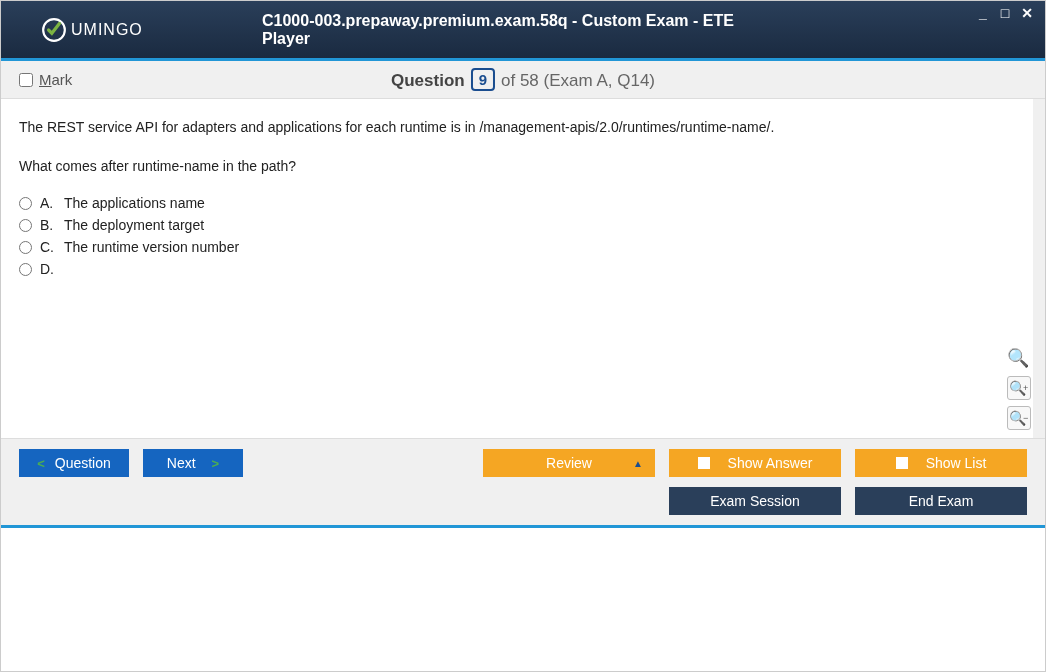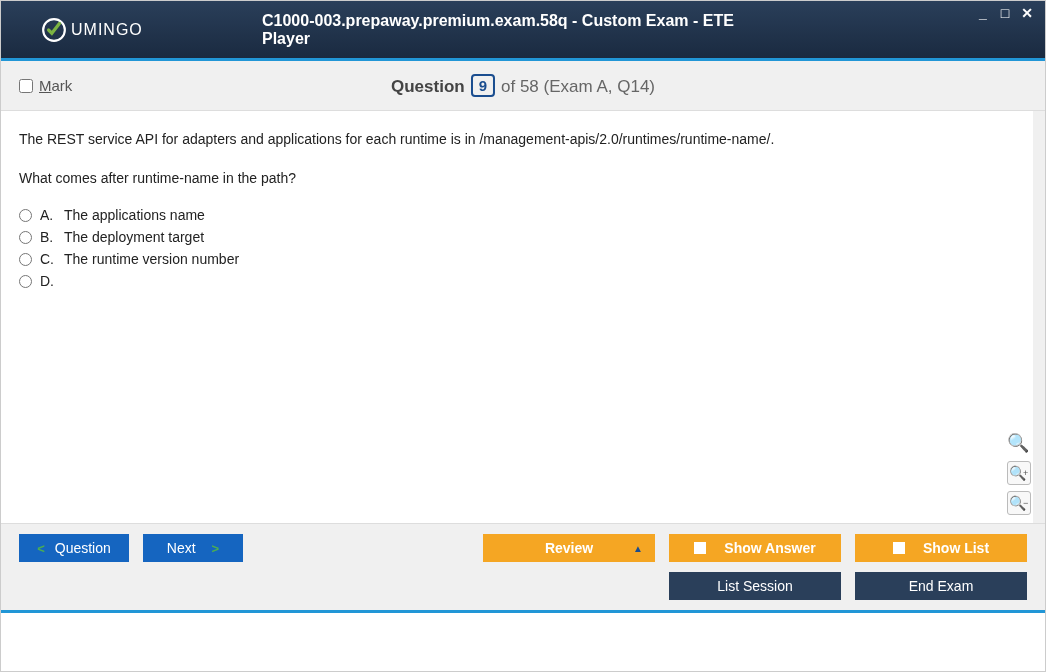--- a/index.html
+++ b/index.html
@@ -53,21 +53,21 @@
   color: #fff;
   font-size: 14px;
   font-weight: bold;
   cursor: pointer;
   width: 16px;
   text-align: center;
 }
 .question-bar {
   background: #f0f0f0;
   border-bottom: 1px solid #ddd;
-  height: 50px;
+  height: 38px;
   display: flex;
   align-items: center;
   position: relative;
 }
 .mark-wrap {
   display: flex;
   align-items: center;
   margin-left: 18px;
   color: #555;
   font-size: 15px;
@@ -88,21 +88,21 @@
 .q-num-box {
   border: 2px solid #1a4d8f;
   border-radius: 4px;
   padding: 1px 6px;
   color: #1a4d8f;
   font-weight: bold;
   font-size: 15px;
 }
 .content {
   padding: 18px 18px 0 18px;
-  height: 412px;
+  height: 339px;
   overflow-y: auto;
   font-size: 14px;
   color: #222;
   position: relative;
   border-right: 12px solid #f0f0f0;
 }
 .q-text { margin-bottom: 18px; line-height: 1.5; }
 .options { list-style: none; }
 .options li {
   display: flex;
@@ -169,21 +169,20 @@
 .btn-blue.prev .arrow { margin-right: 10px; }
 .btn-blue.next .arrow { margin-left: 16px; }
 .btn-blue.prev { min-width: 110px; }
 .btn-blue.next { min-width: 100px; }
 .spacer { flex: 1; }
 .btn-orange {
   background: #f5a623;
   min-width: 172px;
   position: relative;
   gap: 10px;
-  font-weight: bold;
 }
 .btn-orange .chk {
   width: 12px; height: 12px; background: #fff; display: inline-block;
   margin-right: 8px;
 }
 .btn-orange.review { min-width: 172px; justify-content: center; }
 .btn-orange.review .tri {
   position: absolute; right: 12px; color: #1a4d8f; font-size: 10px;
 }
 .btn-dark {
@@ -276,20 +275,20 @@
       <span class="chk"></span>
       <span>Show Answer</span>
     </button>
     <button class="btn btn-orange">
       <span class="chk"></span>
       <span>Show List</span>
     </button>
   </div>
   <div class="footer-row">
     <button class="btn btn-dark">
-      <span>List Session</span>
+      <span>Exam Session</span>
     </button>
     <button class="btn btn-dark">
       <span>End Exam</span>
     </button>
   </div>
 </div>
 <div class="bottom-border"></div>
 
 </body></html>

